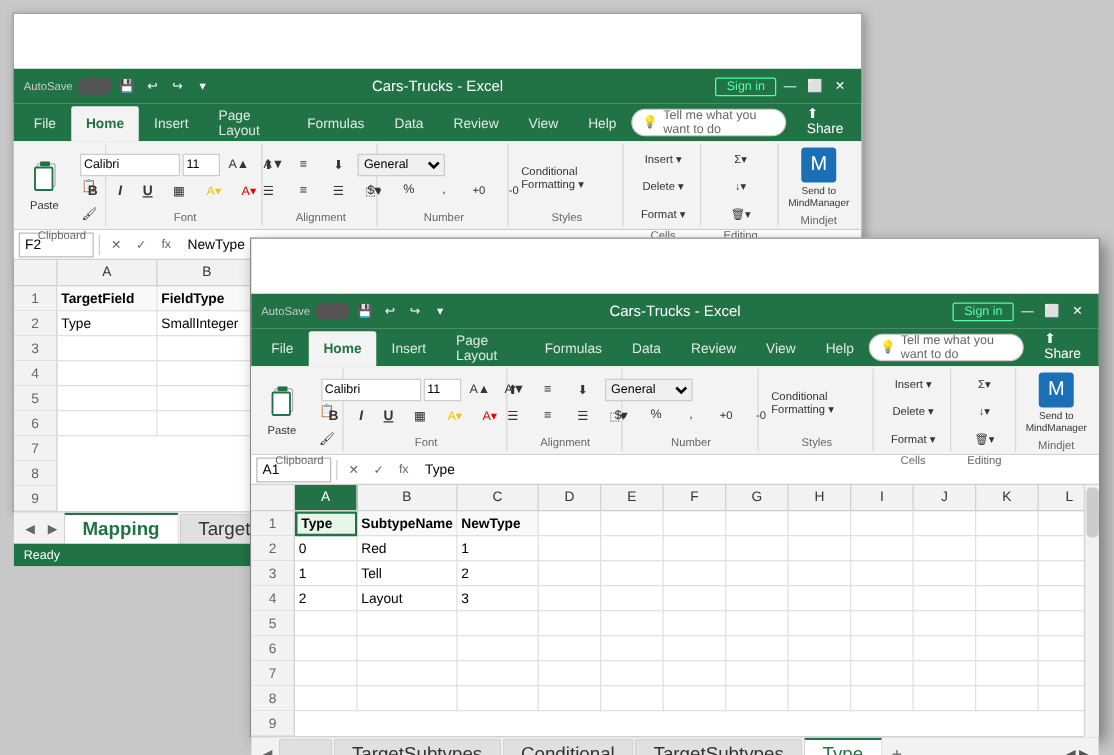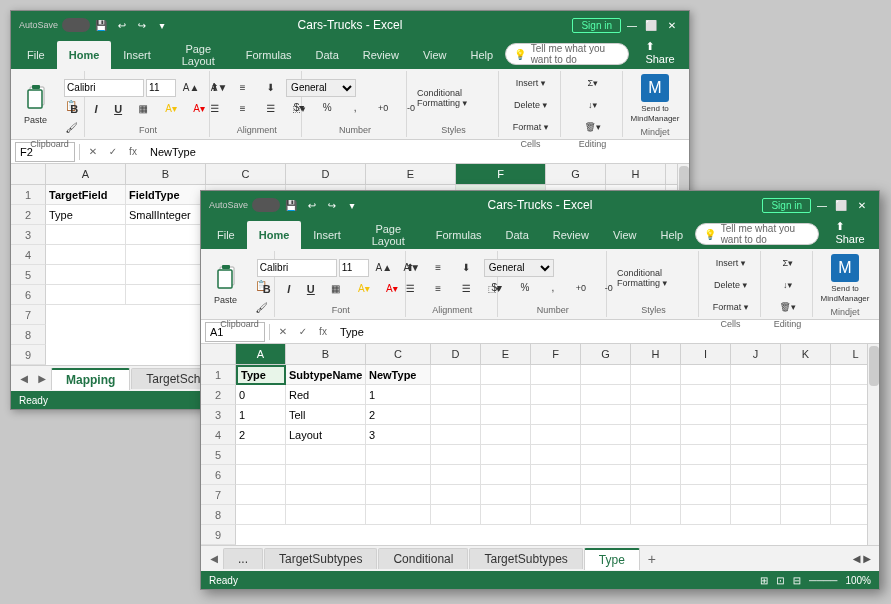--- a/index.html
+++ b/index.html
@@ -119,21 +119,20 @@
       padding: 0 4px;
     }
     .ribbon-tab {
       padding: 4px 12px 5px;
       font-size: 11px;
       color: rgba(255,255,255,0.85);
       cursor: pointer;
       height: 28px;
       display: flex;
       align-items: center;
-      text-align: center;
     }
     .ribbon-tab.active {
       background: #f3f3f3;
       color: #217346;
       font-weight: 600;
       border-radius: 2px 2px 0 0;
     }
     .ribbon-content {
       display: flex;
       height: 70px;
@@ -399,21 +398,21 @@
       justify-content: center;
       cursor: pointer;
       color: #666;
       font-size: 10px;
     }
     .sheet-tab {
       padding: 3px 14px;
       border: 1px solid #d0d0d0;
       border-bottom: none;
       background: #e0e0e0;
-      font-size: 12px;
+      font-size: 15px;
       cursor: pointer;
       border-radius: 2px 2px 0 0;
       margin-right: 1px;
       color: #333;
     }
     .sheet-tab.active {
       background: white;
       border-top: 2px solid #217346;
       font-weight: 500;
       color: #217346;
@@ -474,20 +473,21 @@
       width: 70px;
       height: 18px;
       border: 1px solid #ccc;
       font-size: 10px;
     }
 
     .excel-body {
       display: flex;
       flex-direction: column;
       height: 100%;
+      margin-top: 44px;
     }
 
     .bottom-area {
       display: flex;
       flex-direction: column;
       flex: 1;
       overflow: hidden;
     }
 
   </style>

